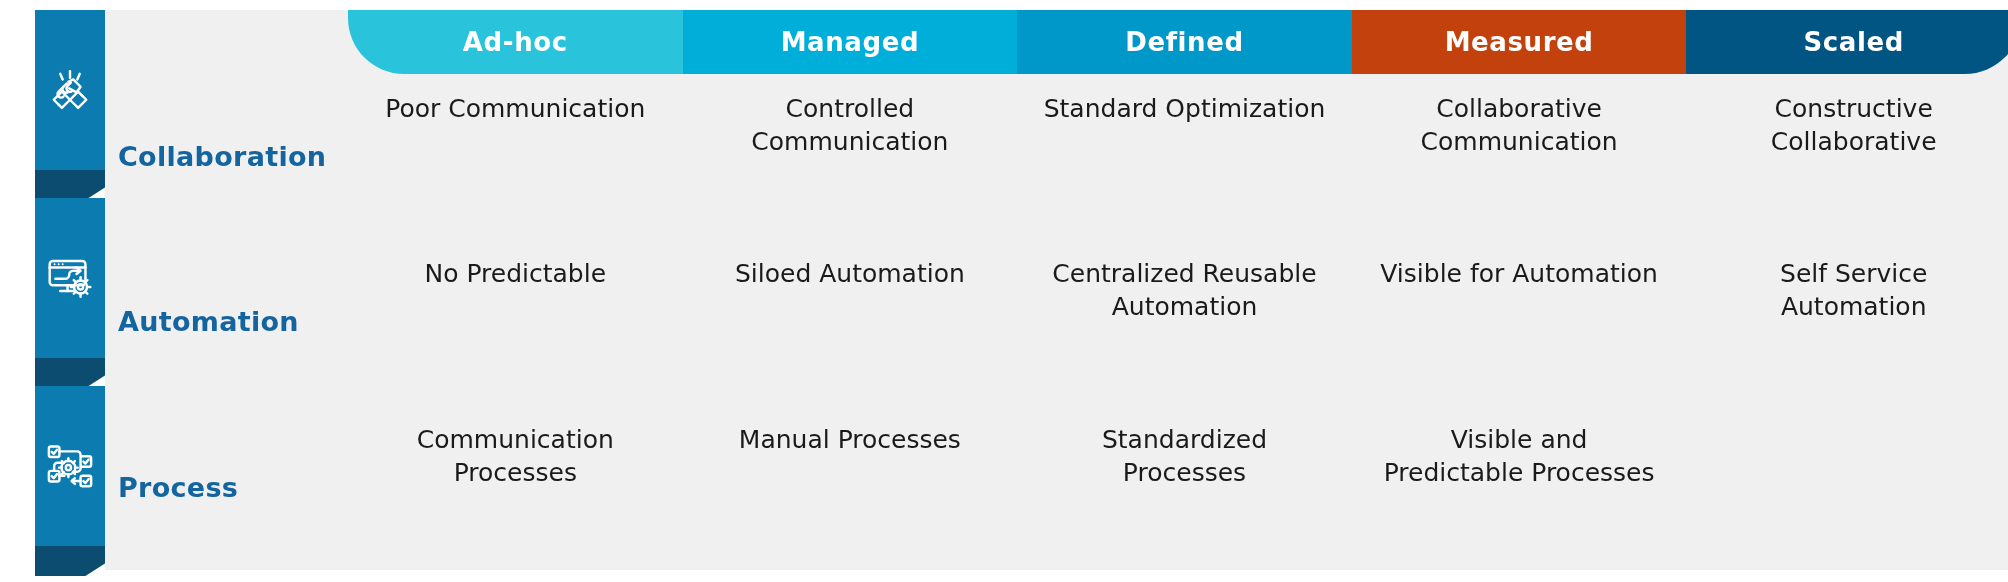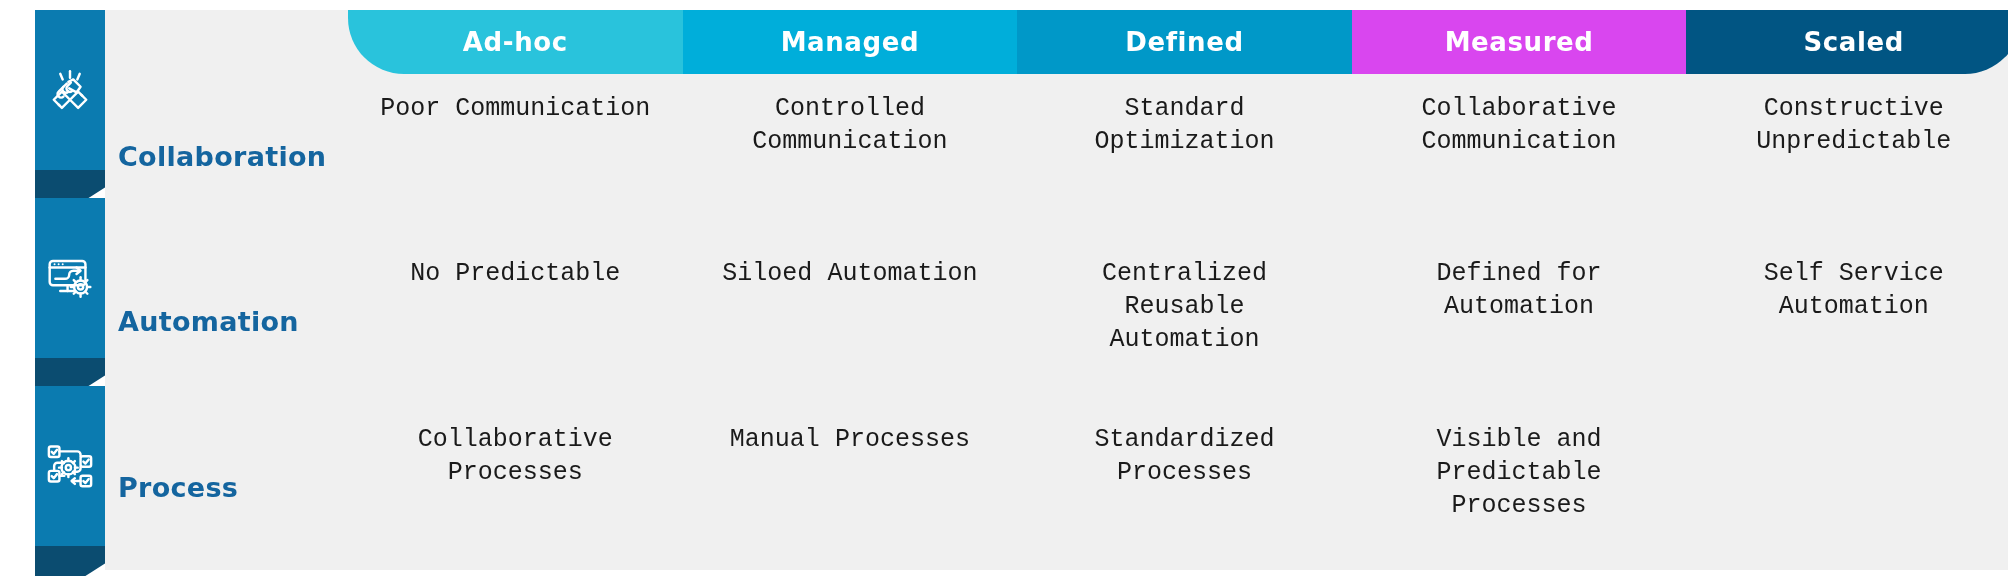--- a/index.html
+++ b/index.html
@@ -77,21 +77,21 @@
     align-items: center;
     justify-content: center;
     color: #ffffff;
     font-weight: bold;
     font-size: 26px;
     letter-spacing: 0.6px;
   }
   .tab.t0 { background: #29c3dc; border-bottom-left-radius: 56px; }
   .tab.t1 { background: #00aeda; }
   .tab.t2 { background: #0098c8; }
-  .tab.t3 { background: #d946ef; }
+  .tab.t3 { background: #c2410c; }
   .tab.t4 { background: #015583; border-bottom-right-radius: 56px; }
 
   .rowlabel {
     display: flex;
     align-items: center;
     color: #14659f;
     font-weight: bold;
     font-size: 27px;
     letter-spacing: 0.3px;
   }
@@ -100,21 +100,21 @@
     display: flex;
     align-items: flex-start;
     justify-content: center;
     padding: 18px 26px 0 26px;
     color: #1a1a1a;
     font-size: 25px;
     line-height: 1.32;
     text-align: center;
     font-weight: 400;
   }
-  .cell span { display: block; max-width: 100%; font-family: Liberation Mono, monospace; }
+  .cell span { display: block; max-width: 100%; }
 </style>
 </head>
 <body>
 
 <div id="board">
 
   <div class="panel"></div>
 
   <div class="rail">
 
@@ -213,43 +213,43 @@
     <div class="cell">
         <span>Controlled Communication</span>
       </div>
     <div class="cell">
         <span>Standard Optimization</span>
       </div>
     <div class="cell">
         <span>Collaborative Communication</span>
       </div>
     <div class="cell">
-        <span>Constructive Unpredictable</span>
+        <span>Constructive Collaborative</span>
       </div>
 
     <div class="rowlabel">Automation</div>
     <div class="cell">
         <span>No Predictable</span>
       </div>
     <div class="cell">
         <span>Siloed Automation</span>
       </div>
     <div class="cell">
         <span>Centralized Reusable Automation</span>
       </div>
     <div class="cell">
-        <span>Defined for Automation</span>
+        <span>Visible for Automation</span>
       </div>
     <div class="cell">
         <span>Self Service Automation</span>
       </div>
 
     <div class="rowlabel">Process</div>
     <div class="cell">
-        <span>Collaborative Processes</span>
+        <span>Communication Processes</span>
       </div>
     <div class="cell">
         <span>Manual Processes</span>
       </div>
     <div class="cell">
         <span>Standardized Processes</span>
       </div>
     <div class="cell">
         <span>Visible and Predictable Processes</span>
       </div>

